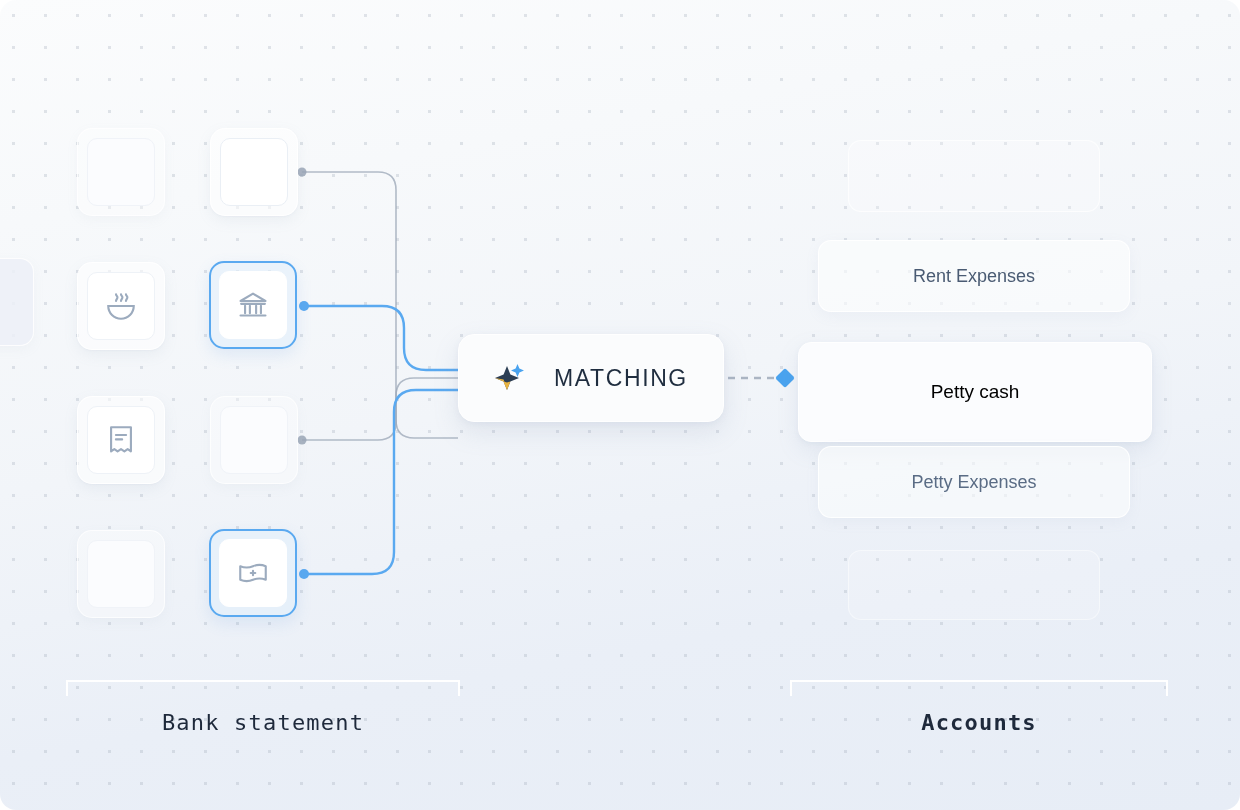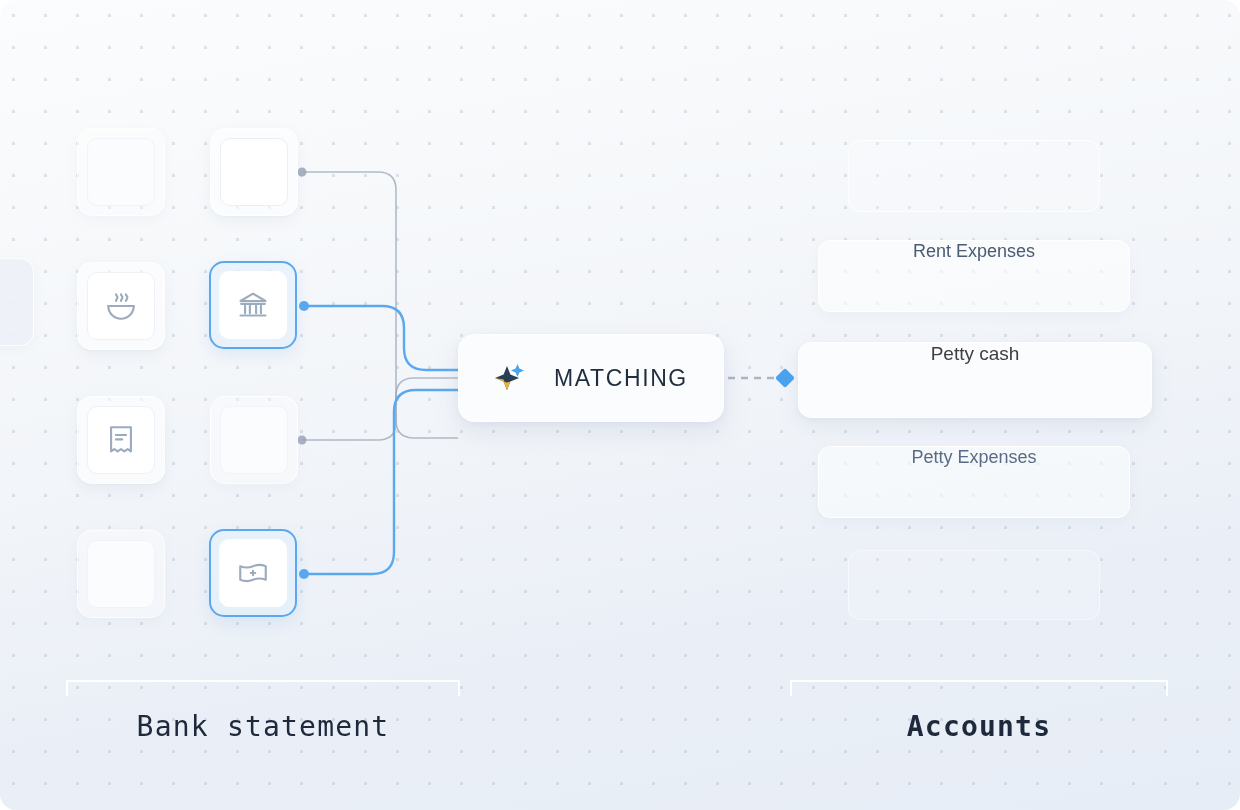--- a/index.html
+++ b/index.html
@@ -97,41 +97,41 @@
     letter-spacing: 1.6px;
     color: #1f2d3f;
     font-weight: 400;
   }
 
   
   .acct {
     position: absolute;
     height: 72px;
     border-radius: 13px;
-    display: flex; align-items: flex-start; justify-content: center;
+    display: flex; align-items: center; justify-content: center;
     font-size: 18px;
   }
   .acct-ghost-top {
     left: 848px; top: 140px; width: 252px; height: 72px;
     background: rgba(255,255,255,0.22);
     border: 1px solid rgba(255,255,255,0.72);
   }
   .acct-rent {
     left: 818px; top: 240px; width: 312px;
     background: rgba(252,253,254,0.62);
     border: 1px solid rgba(255,255,255,0.95);
     box-shadow: 0 4px 14px rgba(140,158,185,0.08);
     color: #4a5b73;
   }
   .acct-petty {
-    left: 798px; top: 342px; width: 354px; height: 76px;
+    left: 798px; top: 342px; width: 354px; height: 100px;
     background: #fbfcfe;
     border: 1px solid #ffffff;
     box-shadow: 0 8px 22px rgba(120,145,180,0.13), 0 2px 5px rgba(120,145,180,0.07);
-    color: #404040;
+    color: #000000;
     font-size: 19px;
   }
   .acct-fuel {
     left: 818px; top: 446px; width: 312px;
     background: rgba(252,253,254,0.58);
     border: 1px solid rgba(255,255,255,0.92);
     box-shadow: 0 4px 14px rgba(140,158,185,0.07);
     color: #5a6c85;
   }
   .acct-ghost-bottom {
@@ -154,21 +154,21 @@
     position: absolute; top: 0;
     width: 2px; height: 14px;
     background: #ffffff;
   }
   .bracket::before { left: 0; }
   .bracket::after { right: 0; }
   .section-label {
     margin-top: 16px;
     text-align: center;
     font-family: "DejaVu Sans Mono", monospace;
-    font-size: 28px;
+    font-size: 22px;
     letter-spacing: 1.2px;
     color: #1e293b;
   }
   #section-bank { left: 66px; top: 680px; width: 394px; }
   #section-accounts { left: 790px; top: 680px; width: 378px; font-weight: bold; }
 </style>
 </head>
 <body>
 
 <div id="canvas">

